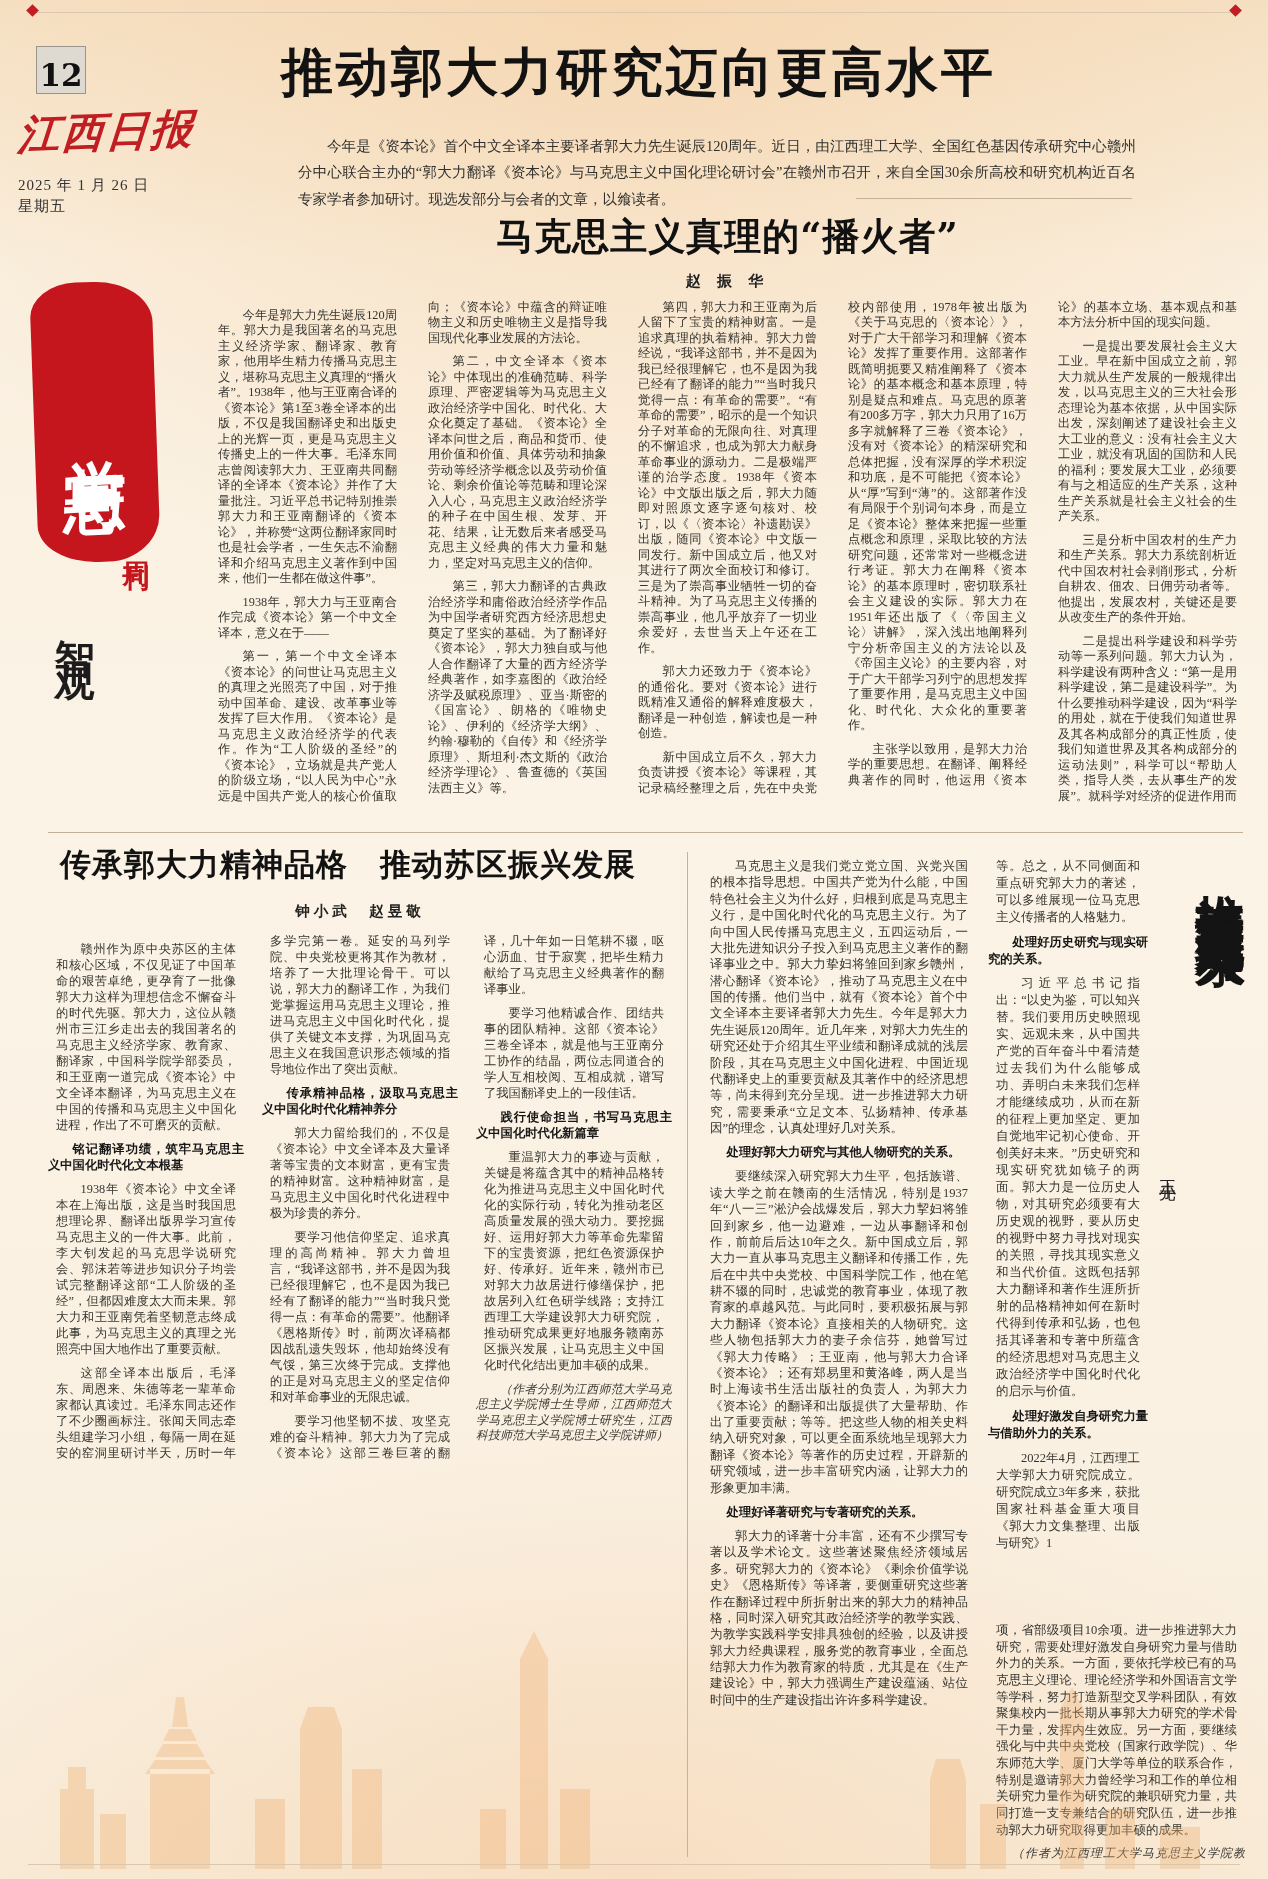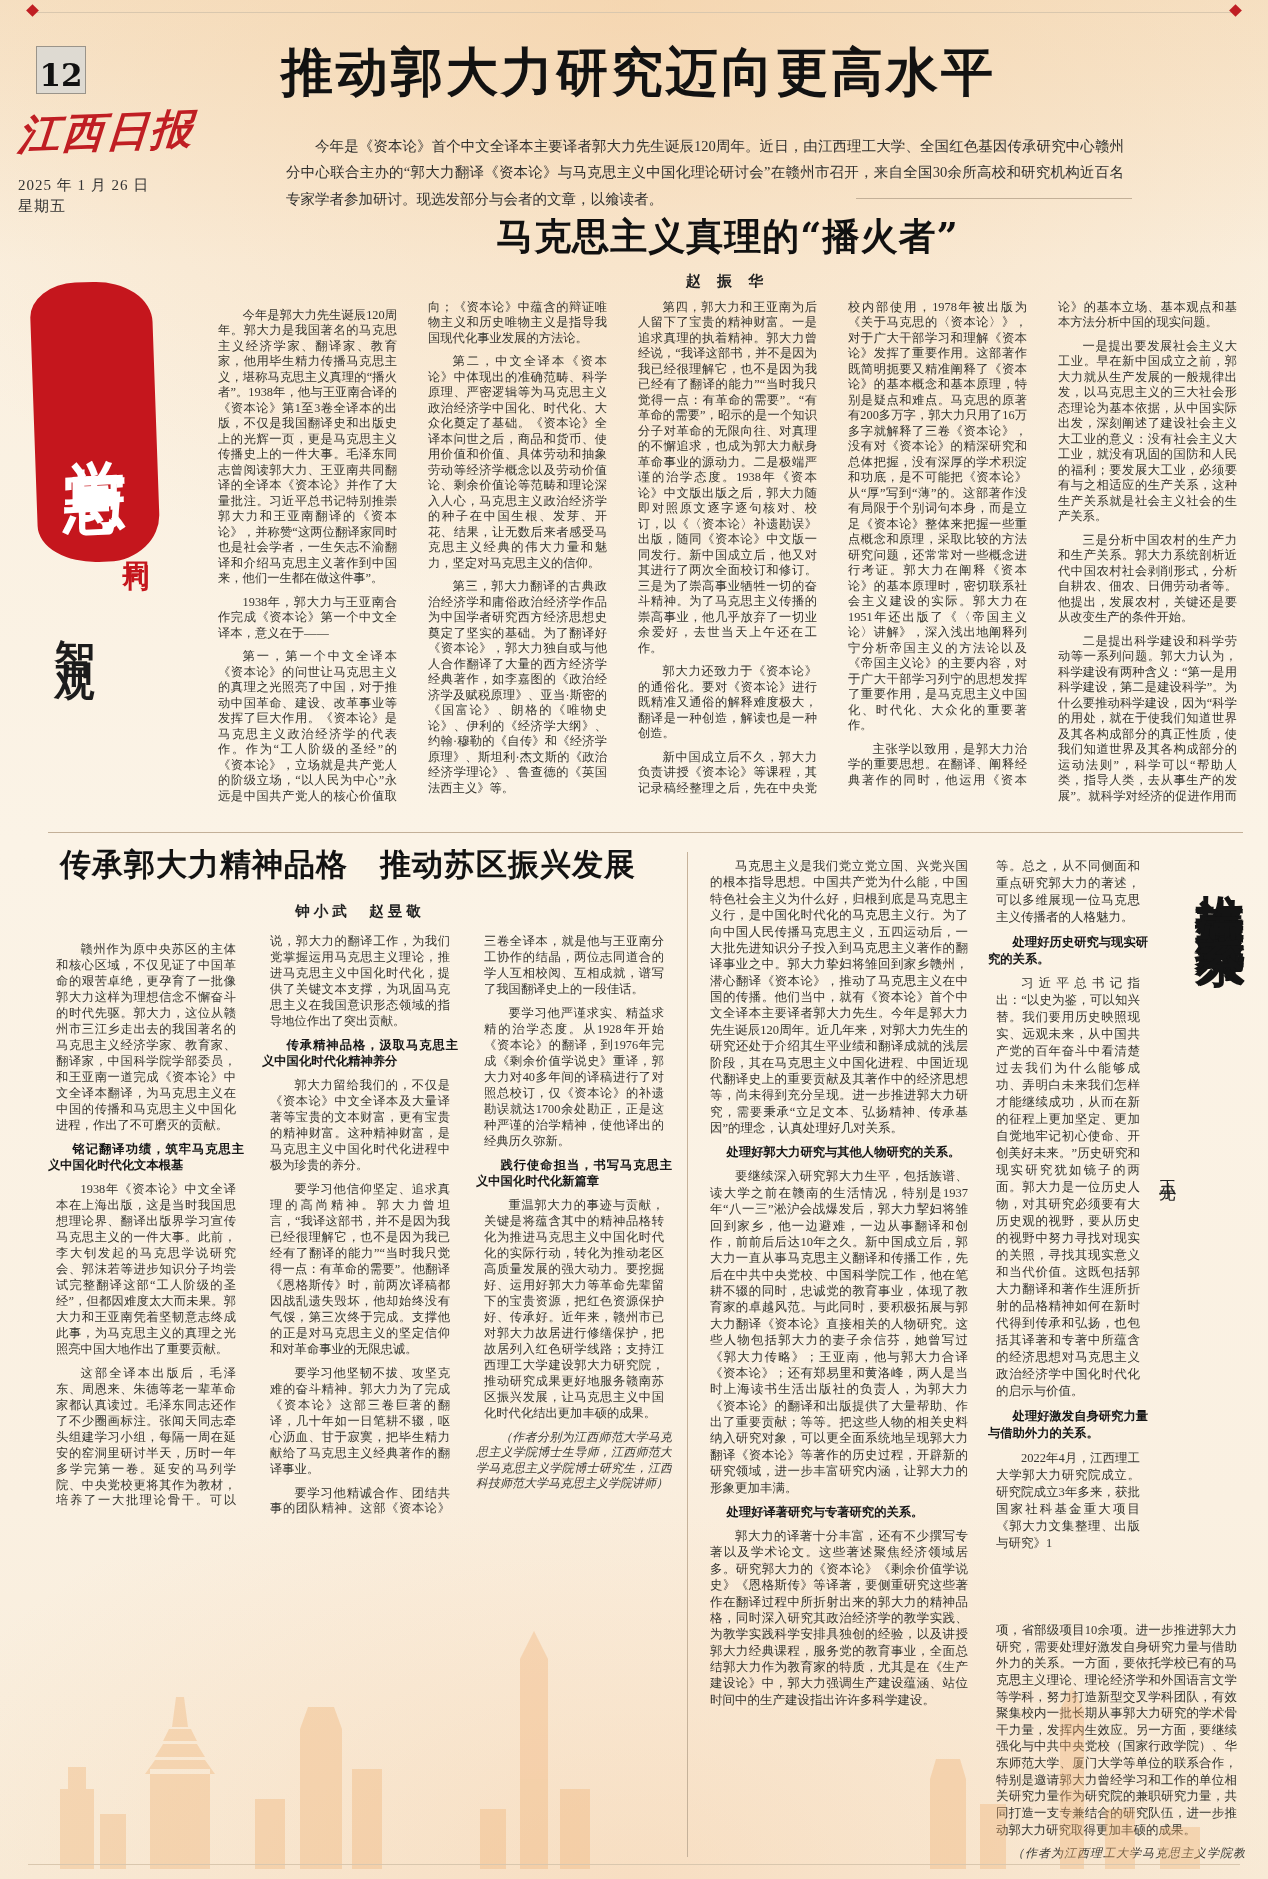--- a/index.html
+++ b/index.html
@@ -21,21 +21,21 @@
     display:flex;align-items:flex-end;justify-content:center;
     font-family:"DejaVu Serif",serif;font-weight:bold;font-size:31px;color:#111;}
   .masthead{left:18px;top:104px;width:185px;height:62px;color:#c01e23;
     font-family:"DejaVu Serif",serif;font-weight:bold;font-style:italic;
     font-size:42px;letter-spacing:2px;transform:skewX(-6deg) rotate(-2deg);white-space:nowrap;}
   .dateline{left:18px;top:176px;width:190px;text-align:left;font-size:15px;color:#333;letter-spacing:1px;}
   .dateline .wd{display:block;text-align:left;width:150px;margin-top:2px;}
   
   .banner{left:233px;top:38px;width:1012px;font-family:"Liberation Sans","DejaVu Sans",sans-serif;
     font-weight:bold;font-size:52px;letter-spacing:3px;color:#121212;white-space:nowrap;margin-left:48px;}
-  .intro{left:286px;top:118px;width:838px;font-size:14.5px;line-height:1.85;text-align:justify;
+  .intro{left:298px;top:118px;width:838px;font-size:14.5px;line-height:1.85;text-align:justify;
     color:#30302e;text-indent:2em;}
   .hline{height:1px;background:#c3b098;}
   
   .seal{left:34px;top:282px;width:122px;height:280px;background:#c5161d;
     border-radius:46px 58px 52px 60px / 34px 42px 46px 38px;transform:rotate(-2deg);
     box-shadow:0 0 0 0 rgba(0,0,0,0);display:flex;align-items:center;justify-content:center;}
   .sealtext{writing-mode:vertical-rl;color:#fff;font-family:"DejaVu Serif",serif;
     font-weight:bold;font-size:62px;letter-spacing:8px;transform:rotate(2deg) skewY(-3deg);}
   .weekly{left:118px;top:540px;writing-mode:vertical-rl;color:#c5161d;
     font-family:"Liberation Sans","DejaVu Sans",sans-serif;font-weight:bold;font-size:27px;letter-spacing:4px;}
@@ -131,21 +131,20 @@
 <div class="abs a2body">
     <p class="para">赣州作为原中央苏区的主体和核心区域，不仅见证了中国革命的艰苦卓绝，更孕育了一批像郭大力这样为理想信念不懈奋斗的时代先驱。郭大力，这位从赣州市三江乡走出去的我国著名的马克思主义经济学家、教育家、翻译家，中国科学院学部委员，和王亚南一道完成《资本论》中文全译本翻译，为马克思主义在中国的传播和马克思主义中国化进程，作出了不可磨灭的贡献。</p>
     <p class="subhead">铭记翻译功绩，筑牢马克思主义中国化时代化文本根基</p>
     <p class="para">1938年《资本论》中文全译本在上海出版，这是当时我国思想理论界、翻译出版界学习宣传马克思主义的一件大事。此前，李大钊发起的马克思学说研究会、郭沫若等进步知识分子均尝试完整翻译这部“工人阶级的圣经”，但都因难度太大而未果。郭大力和王亚南凭着坚韧意志终成此事，为马克思主义的真理之光照亮中国大地作出了重要贡献。</p>
     <p class="para">这部全译本出版后，毛泽东、周恩来、朱德等老一辈革命家都认真读过。毛泽东同志还作了不少圈画标注。张闻天同志牵头组建学习小组，每隔一周在延安的窑洞里研讨半天，历时一年多学完第一卷。延安的马列学院、中央党校更将其作为教材，培养了一大批理论骨干。可以说，郭大力的翻译工作，为我们党掌握运用马克思主义理论，推进马克思主义中国化时代化，提供了关键文本支撑，为巩固马克思主义在我国意识形态领域的指导地位作出了突出贡献。</p>
     <p class="subhead">传承精神品格，汲取马克思主义中国化时代化精神养分</p>
     <p class="para">郭大力留给我们的，不仅是《资本论》中文全译本及大量译著等宝贵的文本财富，更有宝贵的精神财富。这种精神财富，是马克思主义中国化时代化进程中极为珍贵的养分。</p>
     <p class="para">要学习他信仰坚定、追求真理的高尚精神。郭大力曾坦言，“我译这部书，并不是因为我已经很理解它，也不是因为我已经有了翻译的能力”“当时我只觉得一点：有革命的需要”。他翻译《恩格斯传》时，前两次译稿都因战乱遗失毁坏，他却始终没有气馁，第三次终于完成。支撑他的正是对马克思主义的坚定信仰和对革命事业的无限忠诚。</p>
     <p class="para">要学习他坚韧不拔、攻坚克难的奋斗精神。郭大力为了完成《资本论》这部三卷巨著的翻译，几十年如一日笔耕不辍，呕心沥血、甘于寂寞，把毕生精力献给了马克思主义经典著作的翻译事业。</p>
     <p class="para">要学习他精诚合作、团结共事的团队精神。这部《资本论》三卷全译本，就是他与王亚南分工协作的结晶，两位志同道合的学人互相校阅、互相成就，谱写了我国翻译史上的一段佳话。</p>
-    <p class="para">要学习他严谨求实、精益求精的治学态度。从1928年开始《资本论》的翻译，到1976年完成《剩余价值学说史》重译，郭大力对40多年间的译稿进行了对照总校订，仅《资本论》的补遗勘误就达1700余处勘正，正是这种严谨的治学精神，使他译出的经典历久弥新。</p>
     <p class="subhead">践行使命担当，书写马克思主义中国化时代化新篇章</p>
     <p class="para">重温郭大力的事迹与贡献，关键是将蕴含其中的精神品格转化为推进马克思主义中国化时代化的实际行动，转化为推动老区高质量发展的强大动力。要挖掘好、运用好郭大力等革命先辈留下的宝贵资源，把红色资源保护好、传承好。近年来，赣州市已对郭大力故居进行修缮保护，把故居列入红色研学线路；支持江西理工大学建设郭大力研究院，推动研究成果更好地服务赣南苏区振兴发展，让马克思主义中国化时代化结出更加丰硕的成果。</p>
     <p class="credit">（作者分别为江西师范大学马克思主义学院博士生导师，江西师范大学马克思主义学院博士研究生，江西科技师范大学马克思主义学院讲师）</p>
   </div>
 
 <div class="abs vrule"></div>
 
 <div class="abs a3wrap">
   <div class="a3col1">
       <p class="para">马克思主义是我们党立党立国、兴党兴国的根本指导思想。中国共产党为什么能，中国特色社会主义为什么好，归根到底是马克思主义行，是中国化时代化的马克思主义行。为了向中国人民传播马克思主义，五四运动后，一大批先进知识分子投入到马克思主义著作的翻译事业之中。郭大力挚妇将雏回到家乡赣州，潜心翻译《资本论》，推动了马克思主义在中国的传播。他们当中，就有《资本论》首个中文全译本主要译者郭大力先生。今年是郭大力先生诞辰120周年。近几年来，对郭大力先生的研究还处于介绍其生平业绩和翻译成就的浅层阶段，其在马克思主义中国化进程、中国近现代翻译史上的重要贡献及其著作中的经济思想等，尚未得到充分呈现。进一步推进郭大力研究，需要秉承“立足文本、弘扬精神、传承基因”的理念，认真处理好几对关系。</p>

